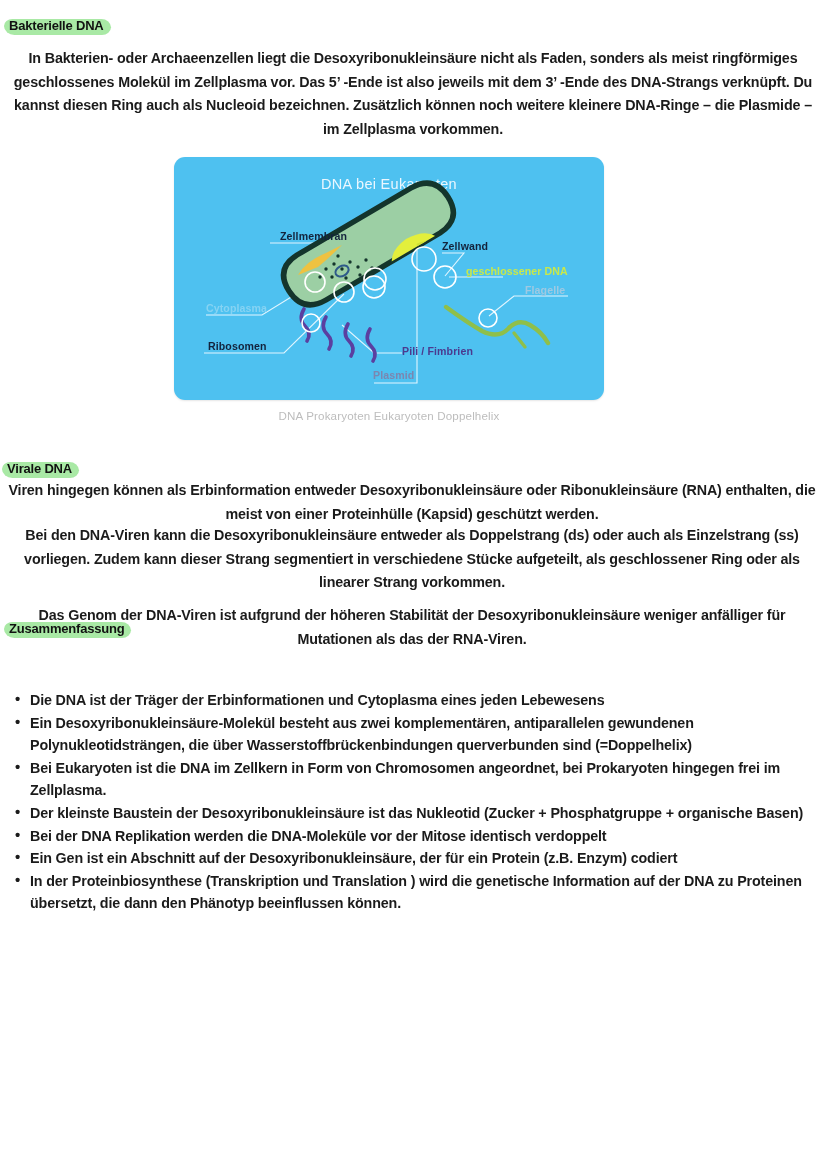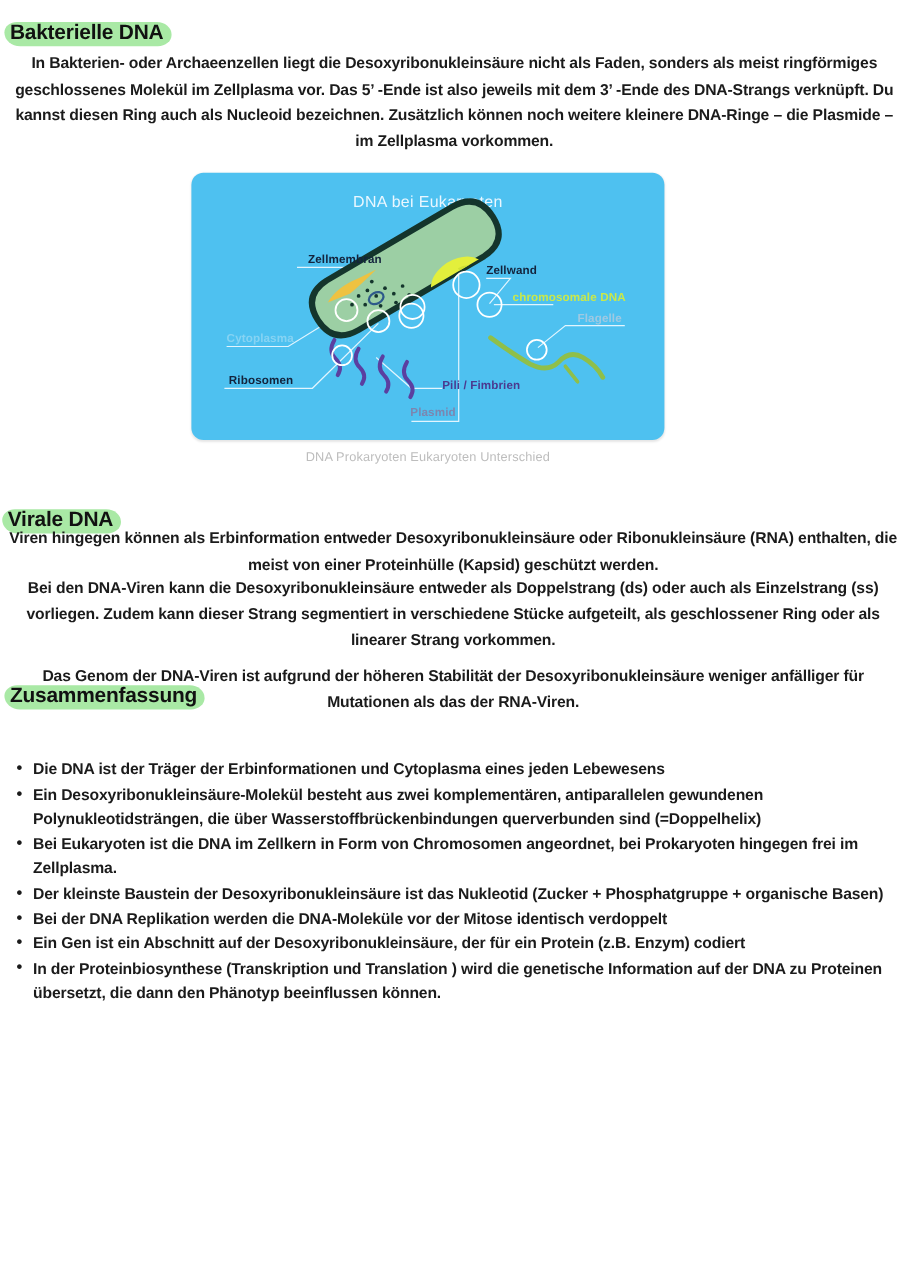--- a/index.html
+++ b/index.html
@@ -21,21 +21,21 @@
     left: 0; top: 0;
     width: 828px;
     height: 1171px;
     padding: 0;
   }
 
   
   .heading {
     position: relative;
     display: inline-block;
-    font-size: 19px;
+    font-size: 13px;
     font-weight: 700;
     letter-spacing: -0.2px;
     color: #111111;
     padding: 1px 7px 1px 5px;
     margin: 0;
     line-height: 1.25;
     white-space: nowrap;
     text-align: center;
   }
   .heading .hl {
@@ -261,28 +261,28 @@
           <circle cx="200" cy="130" r="11"></circle>
           <circle cx="250" cy="102" r="12"></circle>
           <circle cx="314" cy="161" r="9"></circle>
           <circle cx="137" cy="166" r="9"></circle>
         </g>
       </svg>
 
       <div class="lbl dark" style="left:106px; top:73px;">Zellmembran</div>
       <div class="lbl plasmid" style="left:199px; top:212px;text-align:center;">Plasmid</div>
       <div class="lbl dark" style="left:268px; top:83px;">Zellwand</div>
-      <div class="lbl chrom" style="left:292px; top:108px;">chromosomale DNA</div>
+      <div class="lbl chrom" style="left:292px; top:108px;">geschlossener DNA</div>
       <div class="lbl flag" style="left:340px; top:127px;padding-left:11px;">Flagelle</div>
       <div class="lbl cyto" style="left:32px;  top:145px;">Cytoplasma</div>
       <div class="lbl dark" style="left:34px;  top:183px;">Ribosomen</div>
       <div class="lbl pili" style="left:228px; top:188px;">Pili / Fimbrien</div>
     </div>
 
-    <div class="fig-caption">DNA Prokaryoten Eukaryoten Unterschied</div>
+    <div class="fig-caption">DNA Prokaryoten Eukaryoten Doppelhelix</div>
   </div>
 
   <h2 id="h-virale" class="heading">
     <span class="hl"></span>
     <span class="txt">Virale DNA</span>
   </h2>
 
   <p id="p-virale1" class="para">Viren hingegen können als Erbinformation entweder Desoxyribonukleinsäure oder Ribonukleinsäure (RNA) enthalten, die meist von einer Proteinhülle (Kapsid) geschützt werden.</p>
   <p id="p-virale2" class="para">Bei den DNA-Viren kann die Desoxyribonukleinsäure entweder als Doppelstrang (ds) oder auch als Einzelstrang (ss) vorliegen. Zudem kann dieser Strang segmentiert in verschiedene Stücke aufgeteilt, als geschlossener Ring oder als linearer Strang vorkommen.</p>
   <p id="p-virale3" class="para">Das Genom der DNA-Viren ist aufgrund der höheren Stabilität der Desoxyribonukleinsäure weniger anfälliger für Mutationen als das der RNA-Viren.</p>

